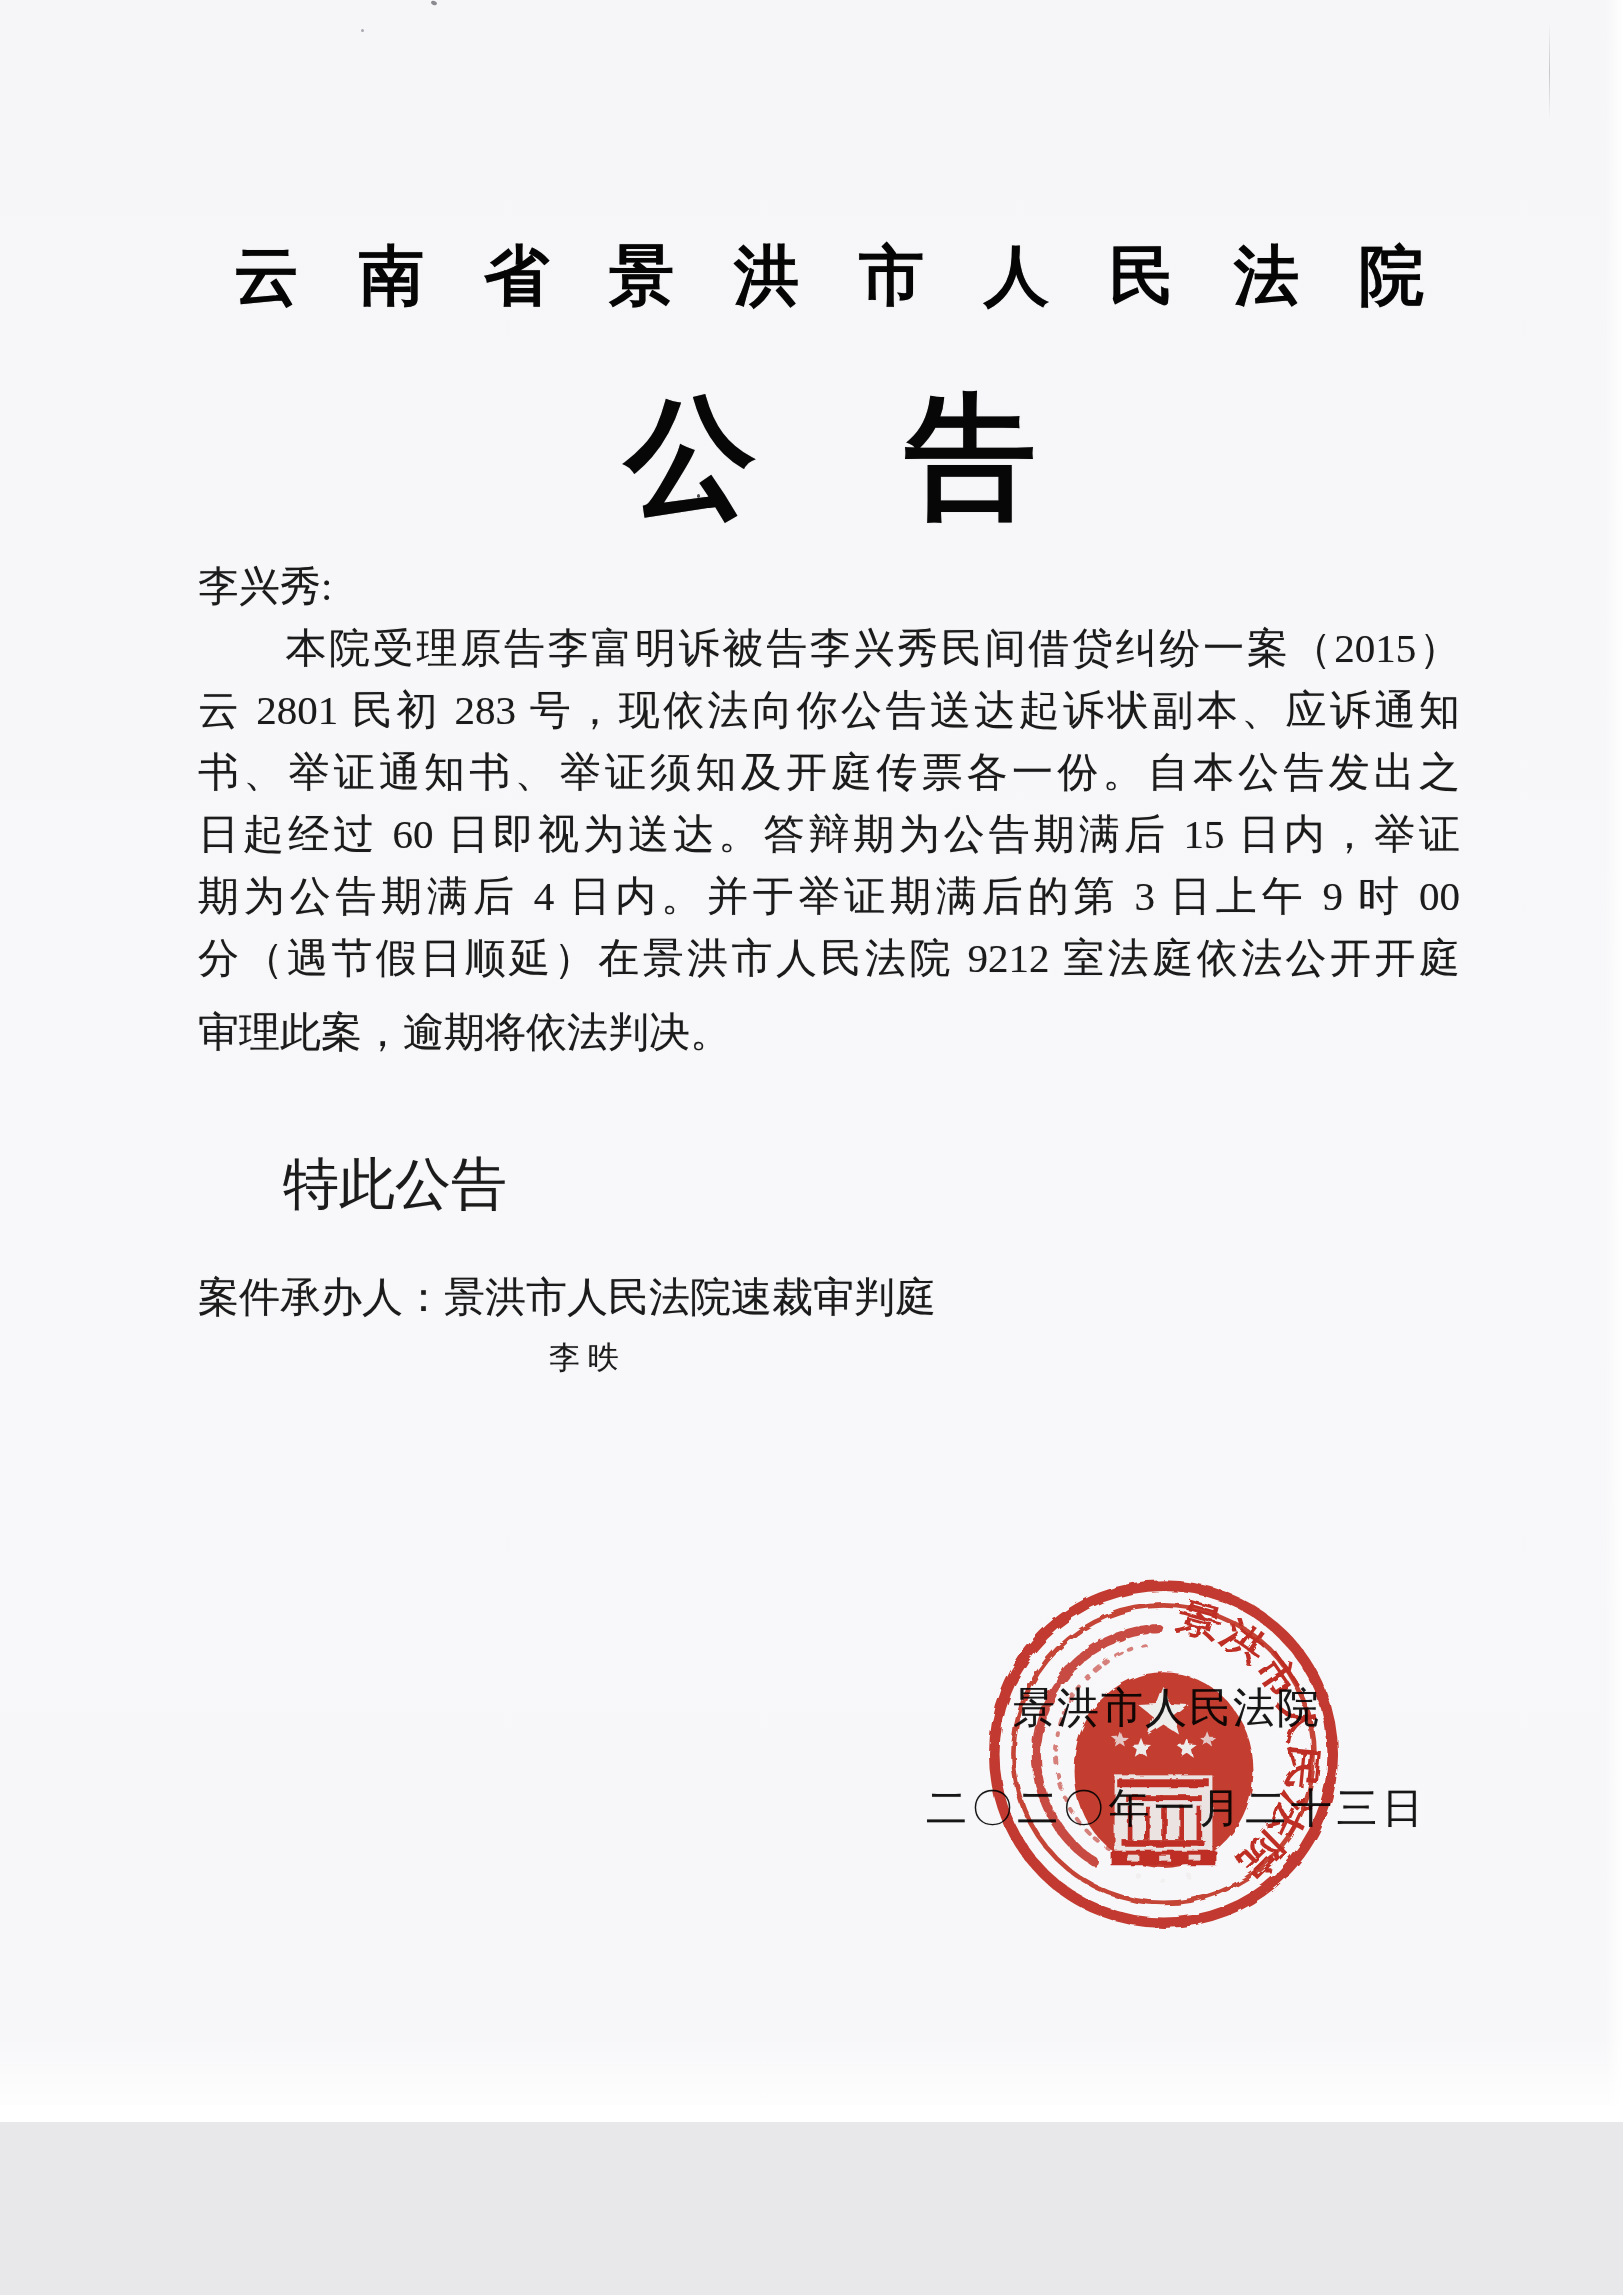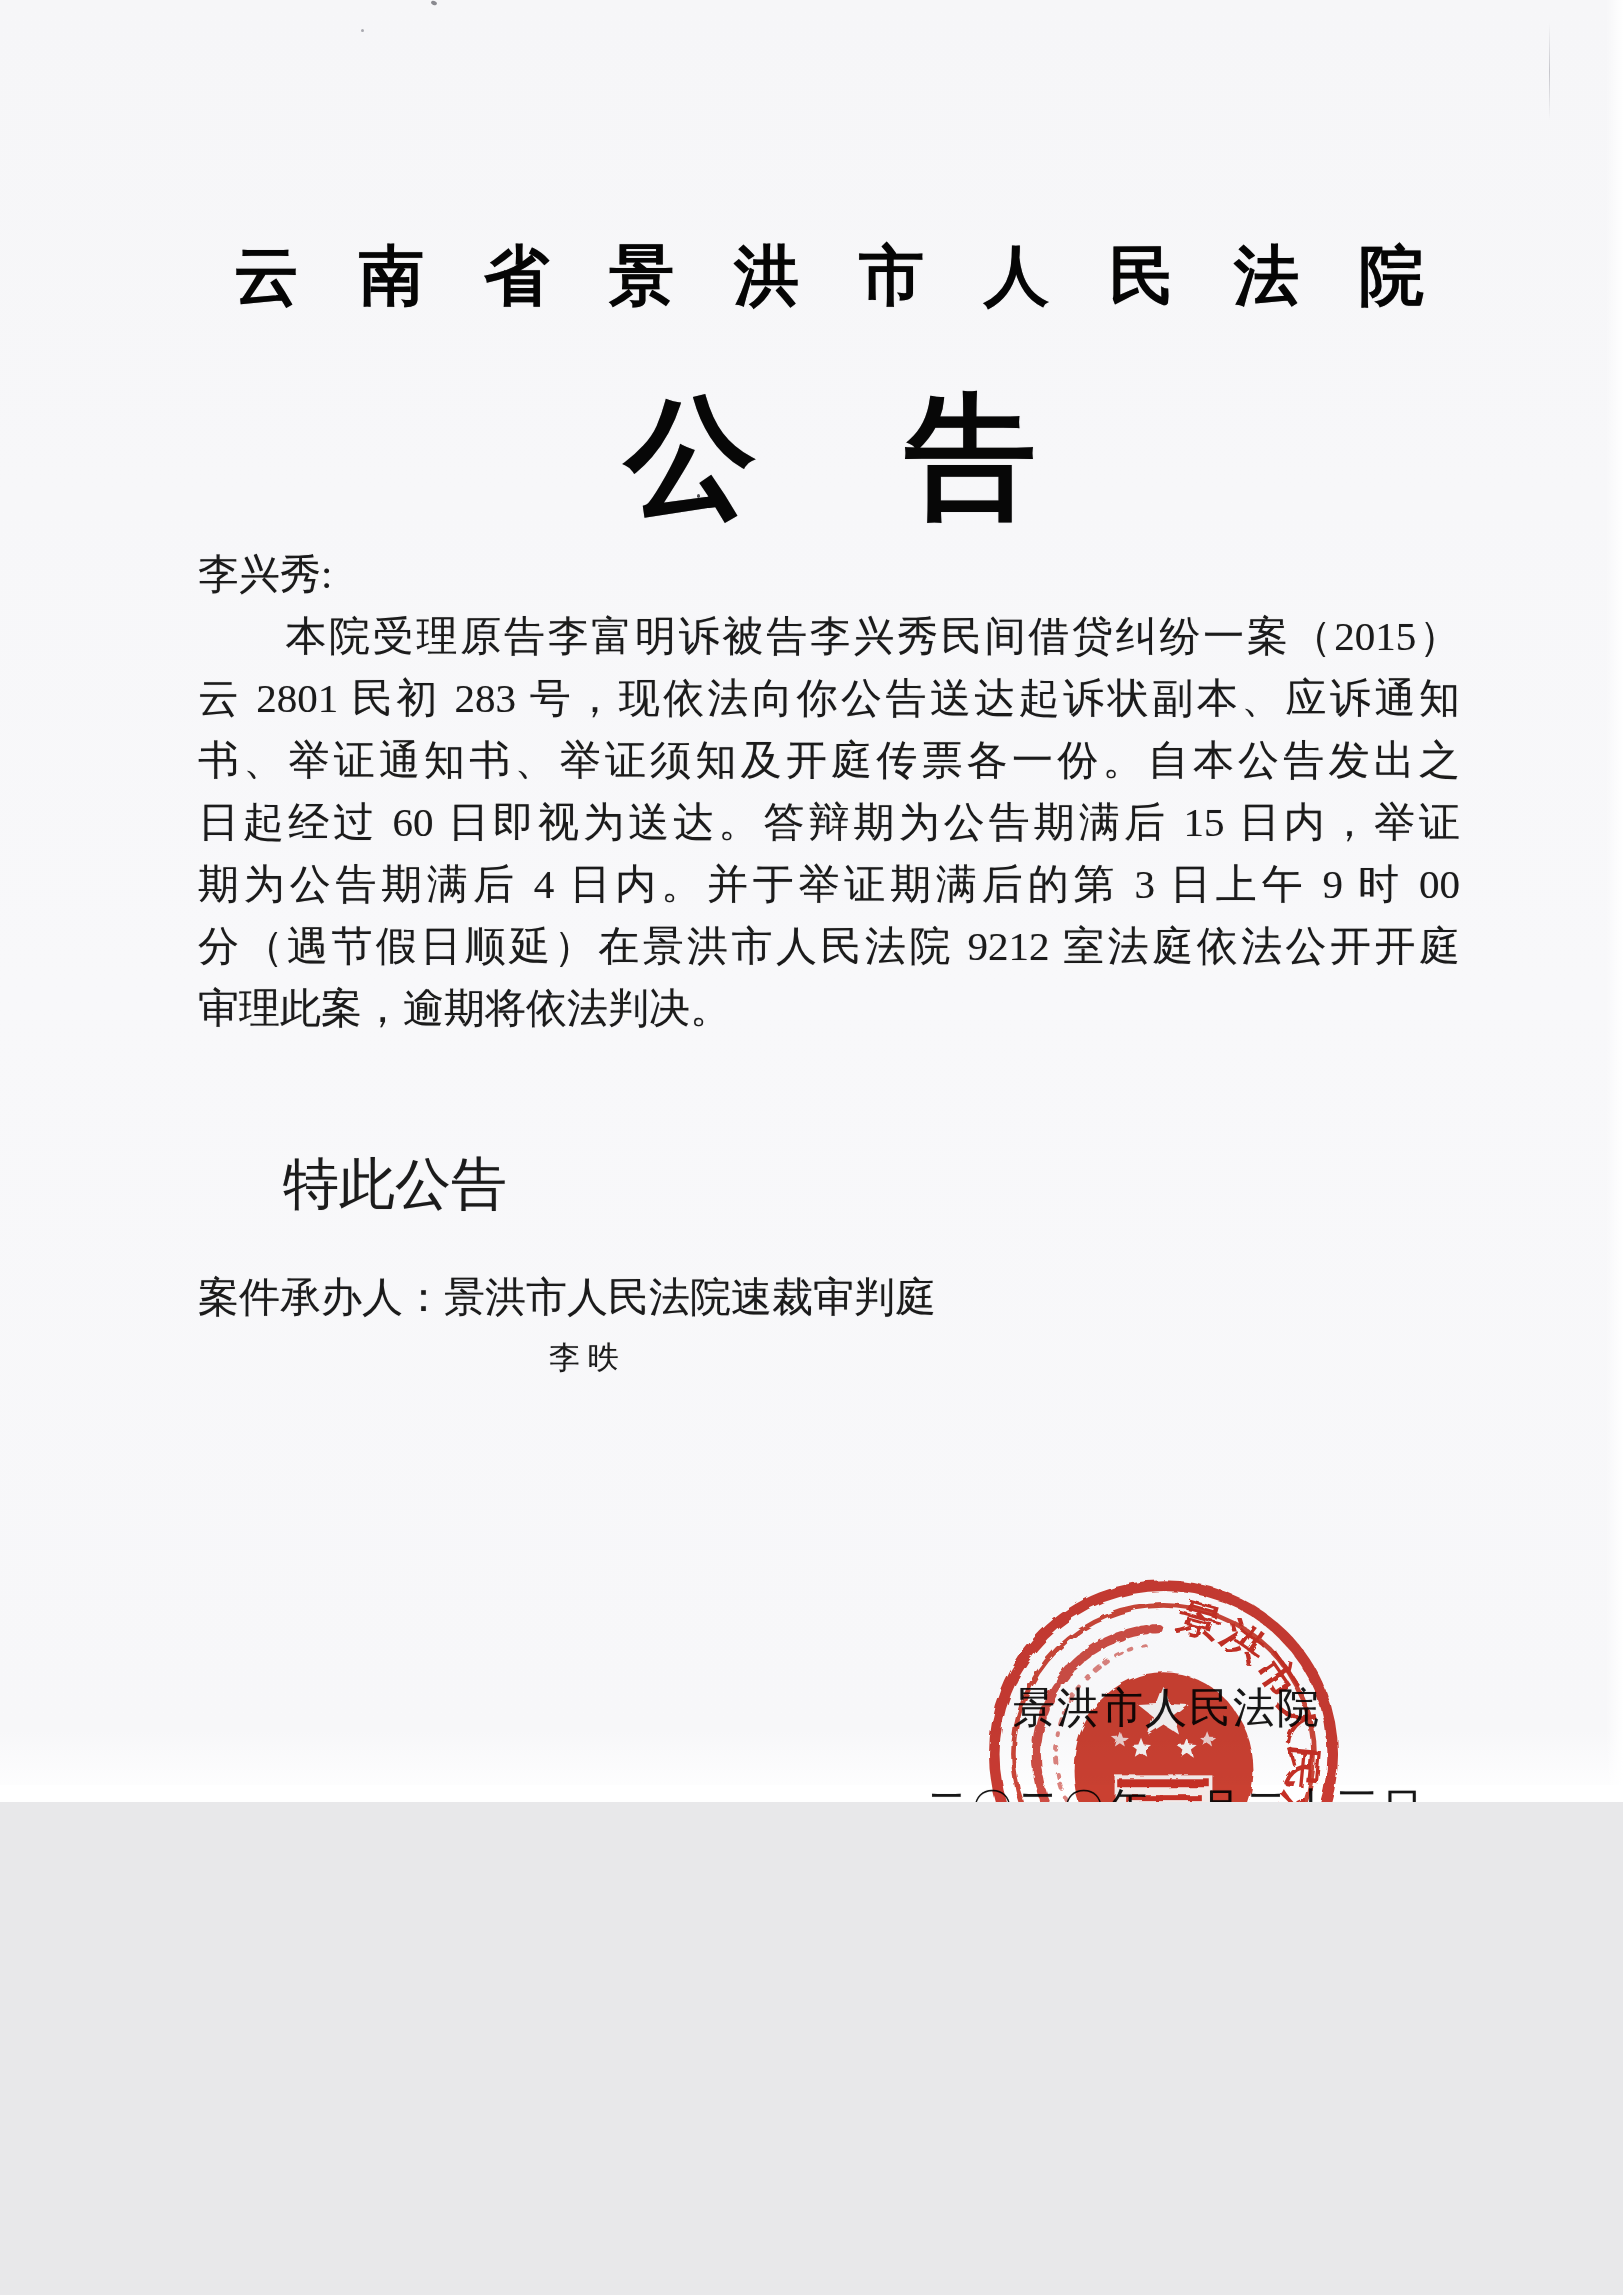--- a/index.html
+++ b/index.html
@@ -1,18 +1,18 @@
 <!DOCTYPE html>
 <html style="font-size:10.5px"><head>
 <meta charset="utf-8">
 <style>
   html,body{margin:0;padding:0;background:#e8e8ea;}
   .page{
     position:relative;
-    width:1623px;height:1802px;
+    width:1623px;height:2122px;
     background:linear-gradient(180deg,#f6f6f8 0%,#f8f8fa 55%,#f7f7f9 96%,#ffffff 100%);
     overflow:hidden;
     font-family:"Liberation Serif","DejaVu Serif",serif;
     color:#1b1b1b;
   }
   .page::after{ 
     content:"";position:absolute;top:0;right:0;width:17px;height:100%;
     background:linear-gradient(90deg,rgba(255,255,255,0),#ffffff);
   }
   .court-title{
@@ -26,21 +26,21 @@
     font-size:131px;font-weight:700;line-height:1.15;
     letter-spacing:149px;white-space:nowrap;
     color:#070707;text-shadow:0 0 0.7px rgba(0,0,0,.5);
   }
   .body-stack{
     position:absolute;left:198px;top:543px;width:1262px;
     font-size:41px;line-height:62px;
     text-shadow:0 0 0.8px rgba(25,25,25,.38);
   }
   .jline{text-align:justify;text-align-last:justify;text-justify:inter-ideograph;}
-  .lline{text-align:left;text-align-last:left;}
+  .lline{text-align:left;text-align-last:left;margin-top:12px;}
   .closing{
     position:absolute;left:283px;top:1153px;
     font-size:56px;line-height:62px;text-shadow:0 0 0.8px rgba(25,25,25,.38);
   }
   .handler-line{
     position:absolute;left:198px;top:1266px;
     font-size:41px;line-height:62px;white-space:nowrap;
     text-shadow:0 0 0.8px rgba(25,25,25,.38);
   }
   .handler-name{

